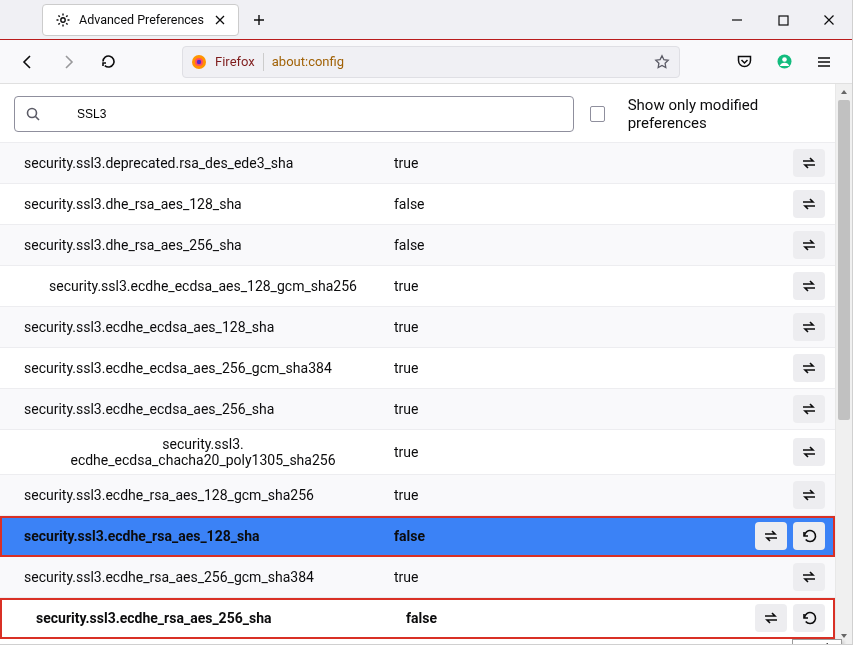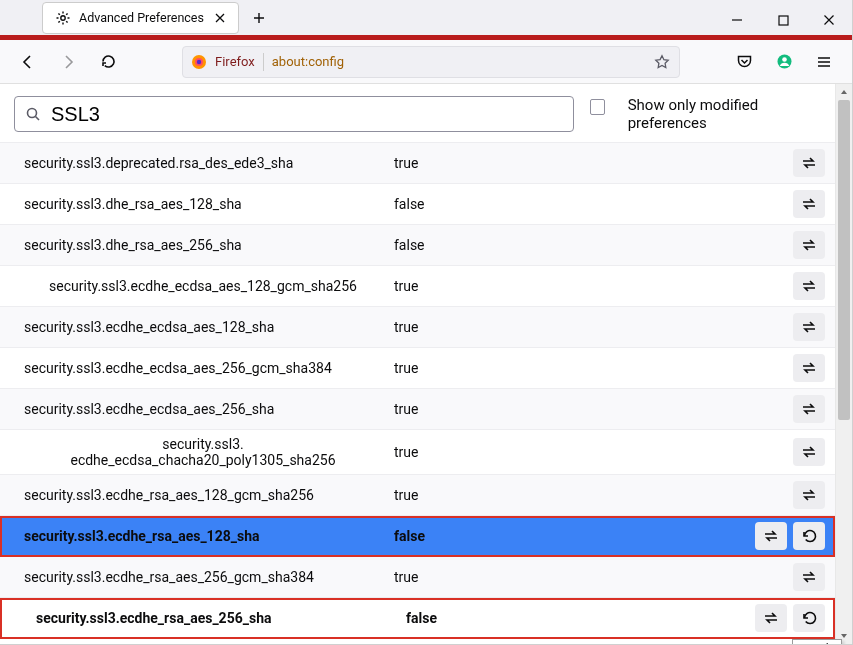--- a/index.html
+++ b/index.html
@@ -1,20 +1,20 @@
 <!DOCTYPE html>
 <html><head>
 <meta charset="utf-8">
 <style>
   * { box-sizing: border-box; }
   html, body { margin: 0; padding: 0; height: 100%; font-family: -apple-system, BlinkMacSystemFont, "Segoe UI", Roboto, sans-serif; font-size: 13px; color: #0c0c0d; }
   body { width: 853px; height: 645px; overflow: hidden; background: #fff; position: relative; border-right: 1px solid #d0d0d0; border-bottom: 1px solid #d0d0d0;}
 
   
-  .titlebar { height: 40px; display: flex; align-items: center; background: #f0f0f4; border-bottom: 5px solid #b91c1c; position: relative; }
+  .titlebar { height: 40px; display: flex; align-items: center; background: #f0f0f4; border-bottom: 1px solid #b91c1c; position: relative; }
   .tab { display: flex; align-items: center; gap: 8px; height: 32px; margin-left: 42px; background: #fff; border: 1px solid #ccc; border-radius: 4px; padding: 0 10px 0 12px; min-width: 190px; }
   .tab .tab-icon { width: 16px; height: 16px; display: inline-flex; align-items: center; justify-content: center; }
   .tab .tab-label { flex: 1; font-size: 12.5px; }
   .tab .tab-close { width: 16px; height: 16px; display: inline-flex; align-items: center; justify-content: center; cursor: pointer; }
   .newtab { width: 28px; height: 28px; display: inline-flex; align-items: center; justify-content: center; margin-left: 6px; border-radius: 4px; cursor: pointer; }
   .window-controls { position: absolute; right: 0; top: 0; display: flex; }
   .win-btn { width: 46px; height: 40px; display: inline-flex; align-items: center; justify-content: center; cursor: pointer; }
 
   
   .navbar { height: 44px; display: flex; align-items: center; padding: 0 12px; gap: 8px; background: #f9f9fb; border-bottom: 1px solid #e0e0e0; }
@@ -34,22 +34,22 @@
   .scroll-track { width: 17px; background: #f0f0f0; border-left: 1px solid #e8e8e8; position: relative; }
   .scroll-thumb { position: absolute; left: 2px; right: 2px; top: 16px; height: 320px; background: #c1c1c1; border-radius: 2px; }
   .scroll-arrow { position: absolute; left: 0; right: 0; height: 16px; display: flex; align-items: center; justify-content: center; color: #666; }
   .scroll-arrow.up { top: 0; }
   .scroll-arrow.down { bottom: 0; }
 
   
   .search-row { display: flex; align-items: center; padding: 12px 14px 10px 14px; gap: 12px; }
   .search-field { flex: 0 0 560px; height: 36px; border: 1px solid #8f8f9d; border-radius: 4px; display: flex; align-items: center; padding: 0 10px; gap: 8px; }
   .search-field .mag { width: 16px; height: 16px; color: #5b5b66; }
-  .search-field input { border: none; outline: none; font-size: 20px; flex: 1; background: transparent; }
-  .check-wrap { display: flex; align-items: flex-start; gap: 20px; font-size: 15px; color: #0c0c0d; }
+  .search-field input { border: none; outline: none; font-size: 12px; flex: 1; background: transparent; margin-left: 26px; }
+  .check-wrap { display: flex; align-items: center; gap: 20px; font-size: 15px; color: #0c0c0d; }
   .check-wrap input { width: 16px; height: 16px; border: 1px solid #8f8f9d; border-radius: 2px; appearance: none; background: #fff; }
 
   
   .prefs { border-top: 1px solid #ededf0; }
   .pref-row { display: flex; align-items: center; min-height: 40px; padding: 6px 10px 6px 24px; border-bottom: 1px solid #ededf0; font-size: 14px; position: relative; }
   .pref-row:nth-child(odd) { background: #f9f9fb; }
   .pref-row.selected { background: #3b82f6; }
   .pref-row.modified .pref-name, .pref-row.modified .pref-value { font-weight: 700; }
   .pref-row.redbox { outline: 2px solid #d93025; outline-offset: -2px; }
   .pref-name { flex: 0 0 370px; padding-right: 12px; word-break: break-word; }

